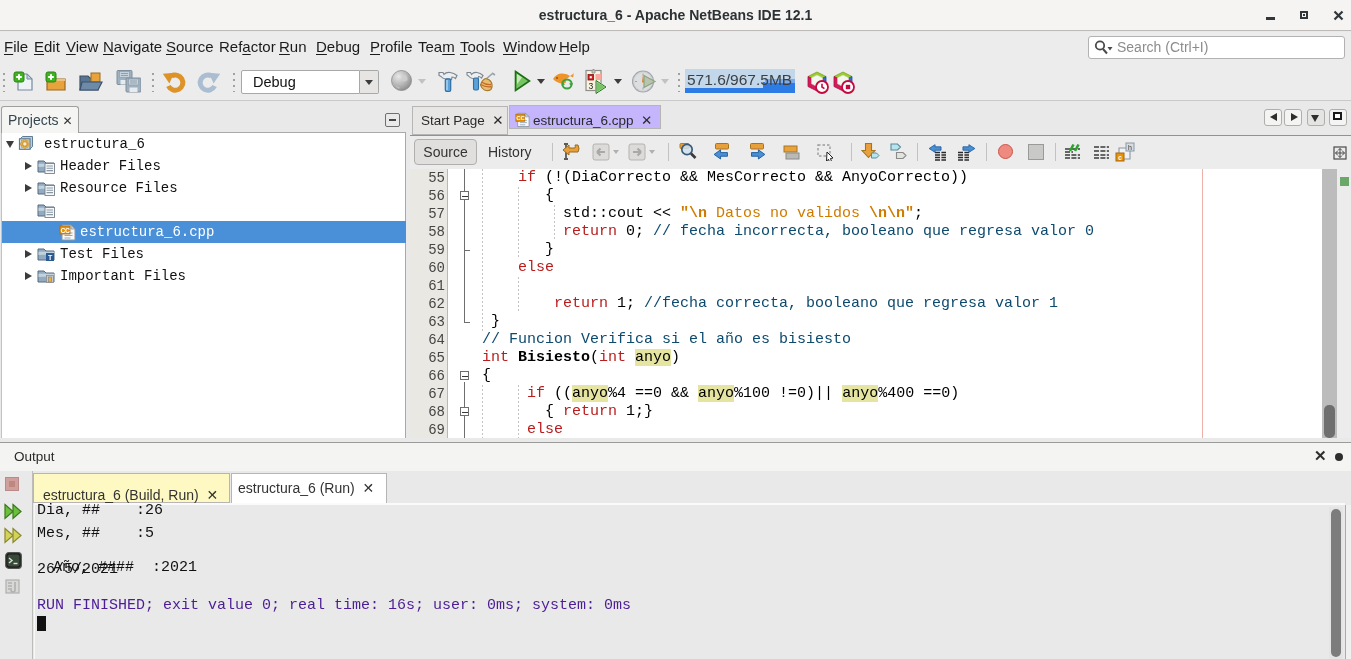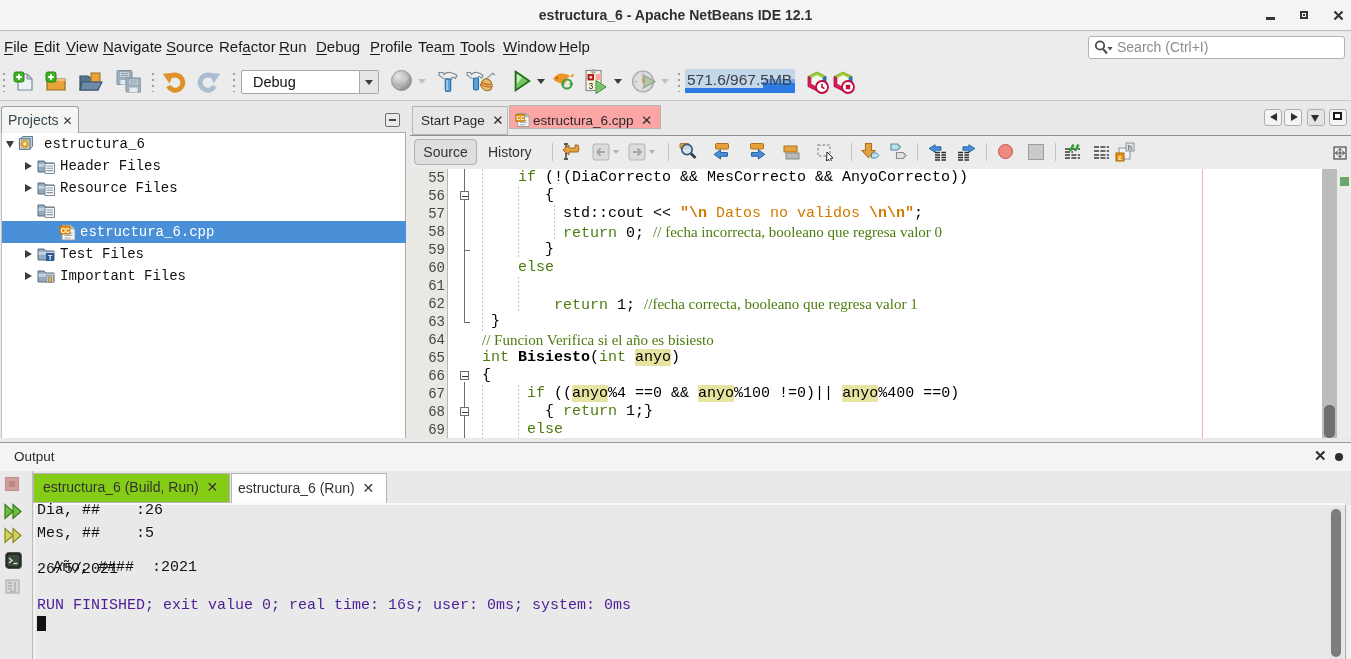--- a/index.html
+++ b/index.html
@@ -36,24 +36,24 @@
 #edtabline { left:410px; top:135px; width:941px; height:1px; background:#929290; }
 #edtoolbar { left:410px; top:136px; width:941px; height:33px; background:#ececec; }
 #srcbtn { left:414px; top:139px; width:63px; height:26px; background:#e0dfdd; border:1px solid #b0afad; border-radius:4px; font-size:14px; color:#333; text-align:center; padding-top:4px; }
 #histbtn { left:488px; top:144px; font-size:14px; color:#333; }
 .esep { position:absolute; top:143px; width:1px; height:18px; background:#c2c2c0; }
 
 #codearea { left:410px; top:169px; width:912px; height:269px; background:#ffffff; }
 #gutter { left:410px; top:169px; width:38px; height:269px; background:#e9e8e2; border-right:1px solid #b9b8b3; }
 .lnum { position:absolute; height:18px; line-height:18px; font-size:14px; color:#464646; font-family:"Liberation Mono", monospace; text-align:right; padding-right:1px; }
 .cline { position:absolute; left:482px; height:18px; line-height:18px; font-size:15px; color:#000000; font-family:"Liberation Mono", monospace; white-space:pre; }
-.k { color:#4d7c0f; }
+.k { color:#b91c1c; }
 .s { color:#ce7b00; }
 .sb { color:#ce7b00; font-weight:bold; }
-.c { color:#4d7c0f;font-family:Liberation Serif, serif; }
+.c { color:#0c4a6e; }
 .hl { background:#e6e4a1; }
 #marginline { left:1202px; top:169px; width:1px; height:269px; background:#f0b0a8; }
 .guide { position:absolute; width:1px; background-image:linear-gradient(#c4c4c4 50%, transparent 50%); background-size:1px 4px; }
 .foldline { position:absolute; left:464px; width:1px; background:#6e6e6e; }
 .foldbox { position:absolute; left:459.5px; width:9px; height:9px; background:#ffffff; border:1px solid #6e6e6e; }
 .foldbox div { position:absolute; left:1.5px; top:4px; width:6px; height:1px; background:#3a3a3a; }
 .foldtick { position:absolute; left:464px; width:6px; height:1px; background:#6e6e6e; }
 #edscroll { left:1322px; top:169px; width:15px; height:269px; background:#bcbcbc; }
 #edthumb { left:1324px; top:405px; width:11px; height:33px; background:#6f6f6f; border-radius:5px; }
 #errstripe { left:1337px; top:169px; width:14px; height:269px; background:#ececec; }
@@ -260,21 +260,21 @@
 <div id="treerows" class="abs" style="left:2px;top:133px;width:404px;height:300px;overflow:hidden;">
   <div class="trow" style="top:0;"><span class="arrow-d" style="left:4px;"></span><span class="ticon" style="left:17px;" id="ic-proj"></span><span class="txt" style="left:42px;">estructura_6</span></div>
   <div class="trow" style="top:22px;"><span class="arrow-r" style="left:23px;"></span><span class="ticon" style="left:37px;" id="ic-f1"></span><span class="txt" style="left:58px;">Header Files</span></div>
   <div class="trow" style="top:44px;"><span class="arrow-r" style="left:23px;"></span><span class="ticon" style="left:37px;" id="ic-f2"></span><span class="txt" style="left:58px;">Resource Files</span></div>
   <div class="trow" id="selrow" style="top:88px;"><span class="ticon" style="left:59px;" id="ic-cpp"></span><span class="txt" style="left:78px;">estructura_6.cpp</span></div>
   <div class="trow" style="top:132px;"><span class="arrow-r" style="left:23px;"></span><span class="ticon" style="left:37px;" id="ic-f5"></span><span class="txt" style="left:58px;">Important Files</span></div>
   <div class="trow" style="top:110px;"><span class="arrow-r" style="left:23px;"></span><span class="ticon" style="left:37px;" id="ic-f4"></span><span class="txt" style="left:58px;">Test Files</span></div>
 </div>
 
 <div class="tab" style="left:412px;top:106px;width:96px;height:29px;background:#e7e6e4;padding:5px 0 0 8px;">Start Page&nbsp;&nbsp;✕</div>
-<div class="tab" style="left:509px;top:105px;width:152px;height:14px;background:#fca5a5;padding:6px 0 16px 23px;">estructura_6.cpp&nbsp; ✕</div>
+<div class="tab" style="left:509px;top:105px;width:152px;height:14px;background:#c4b5fd;padding:6px 0 16px 23px;">estructura_6.cpp&nbsp; ✕</div>
 <div class="abs" id="edtabline"></div>
 <div class="abs" id="edtoolbar"></div>
 <div class="abs" id="srcbtn">Source</div>
 <div class="abs" id="histbtn">History</div>
 <div class="esep" style="left:552px;"></div>
 <div class="esep" style="left:668px;"></div>
 <div class="esep" style="left:851px;"></div>
 <div class="esep" style="left:917px;"></div>
 <div class="esep" style="left:986px;"></div>
 <div class="esep" style="left:1055px;"></div>
@@ -340,21 +340,21 @@
 <div class="cline" style="top:403px;">       { <span class="k">return</span> 1;}</div>
 <div class="cline" style="top:421px;">     <span class="k">else</span></div>
 </div>
 
 <div class="abs" id="outheader"></div>
 <div class="abs" id="outlabel">Output</div>
 <div class="abs" id="outx">✕</div>
 <div class="abs" id="outdot"></div>
 <div class="abs" id="outbody"></div>
 <div class="abs" id="oiconcol"></div>
-<div class="otab" style="left:33px;width:197px;background:#84cc16;border:1px solid #b6b5b3;padding:5px 0 0 9px;">estructura_6 (Build, Run)&nbsp; ✕</div>
+<div class="otab" style="left:33px;width:197px;background:#fef9c3;border:1px solid #b6b5b3;padding:13px 0 0 9px;">estructura_6 (Build, Run)&nbsp; ✕</div>
 <div class="otab" style="left:231px;width:156px;background:#ffffff;border:1px solid #b6b5b3;border-bottom:none;height:32px;padding:6px 0 0 6px;">estructura_6 (Run)&nbsp; ✕</div>
 <div class="abs" id="console"></div>
 <div class="abs" style="left:34px;top:503px;width:1311px;height:2px;background:#fafafa;"></div>
 <div class="abs" style="left:1345px;top:505px;width:1px;height:154px;background:#ababab;"></div>
 <div class="abs" style="left:1346px;top:505px;width:5px;height:154px;background:#f0f0f0;"></div>
 <div class="oline" style="top:502px;text-align:right;">Dia, ##    :26</div>
 <div class="oline" style="top:525px;">Mes, ##    :5</div>
 <div class="oline" style="top:559px;margin-left:16px;">Año, ####  :2021</div>
 <div class="oline" style="top:561px;">26/5/2021</div>
 <div class="oline green" style="top:597px;">RUN FINISHED; exit value 0; real time: 16s; user: 0ms; system: 0ms</div>

